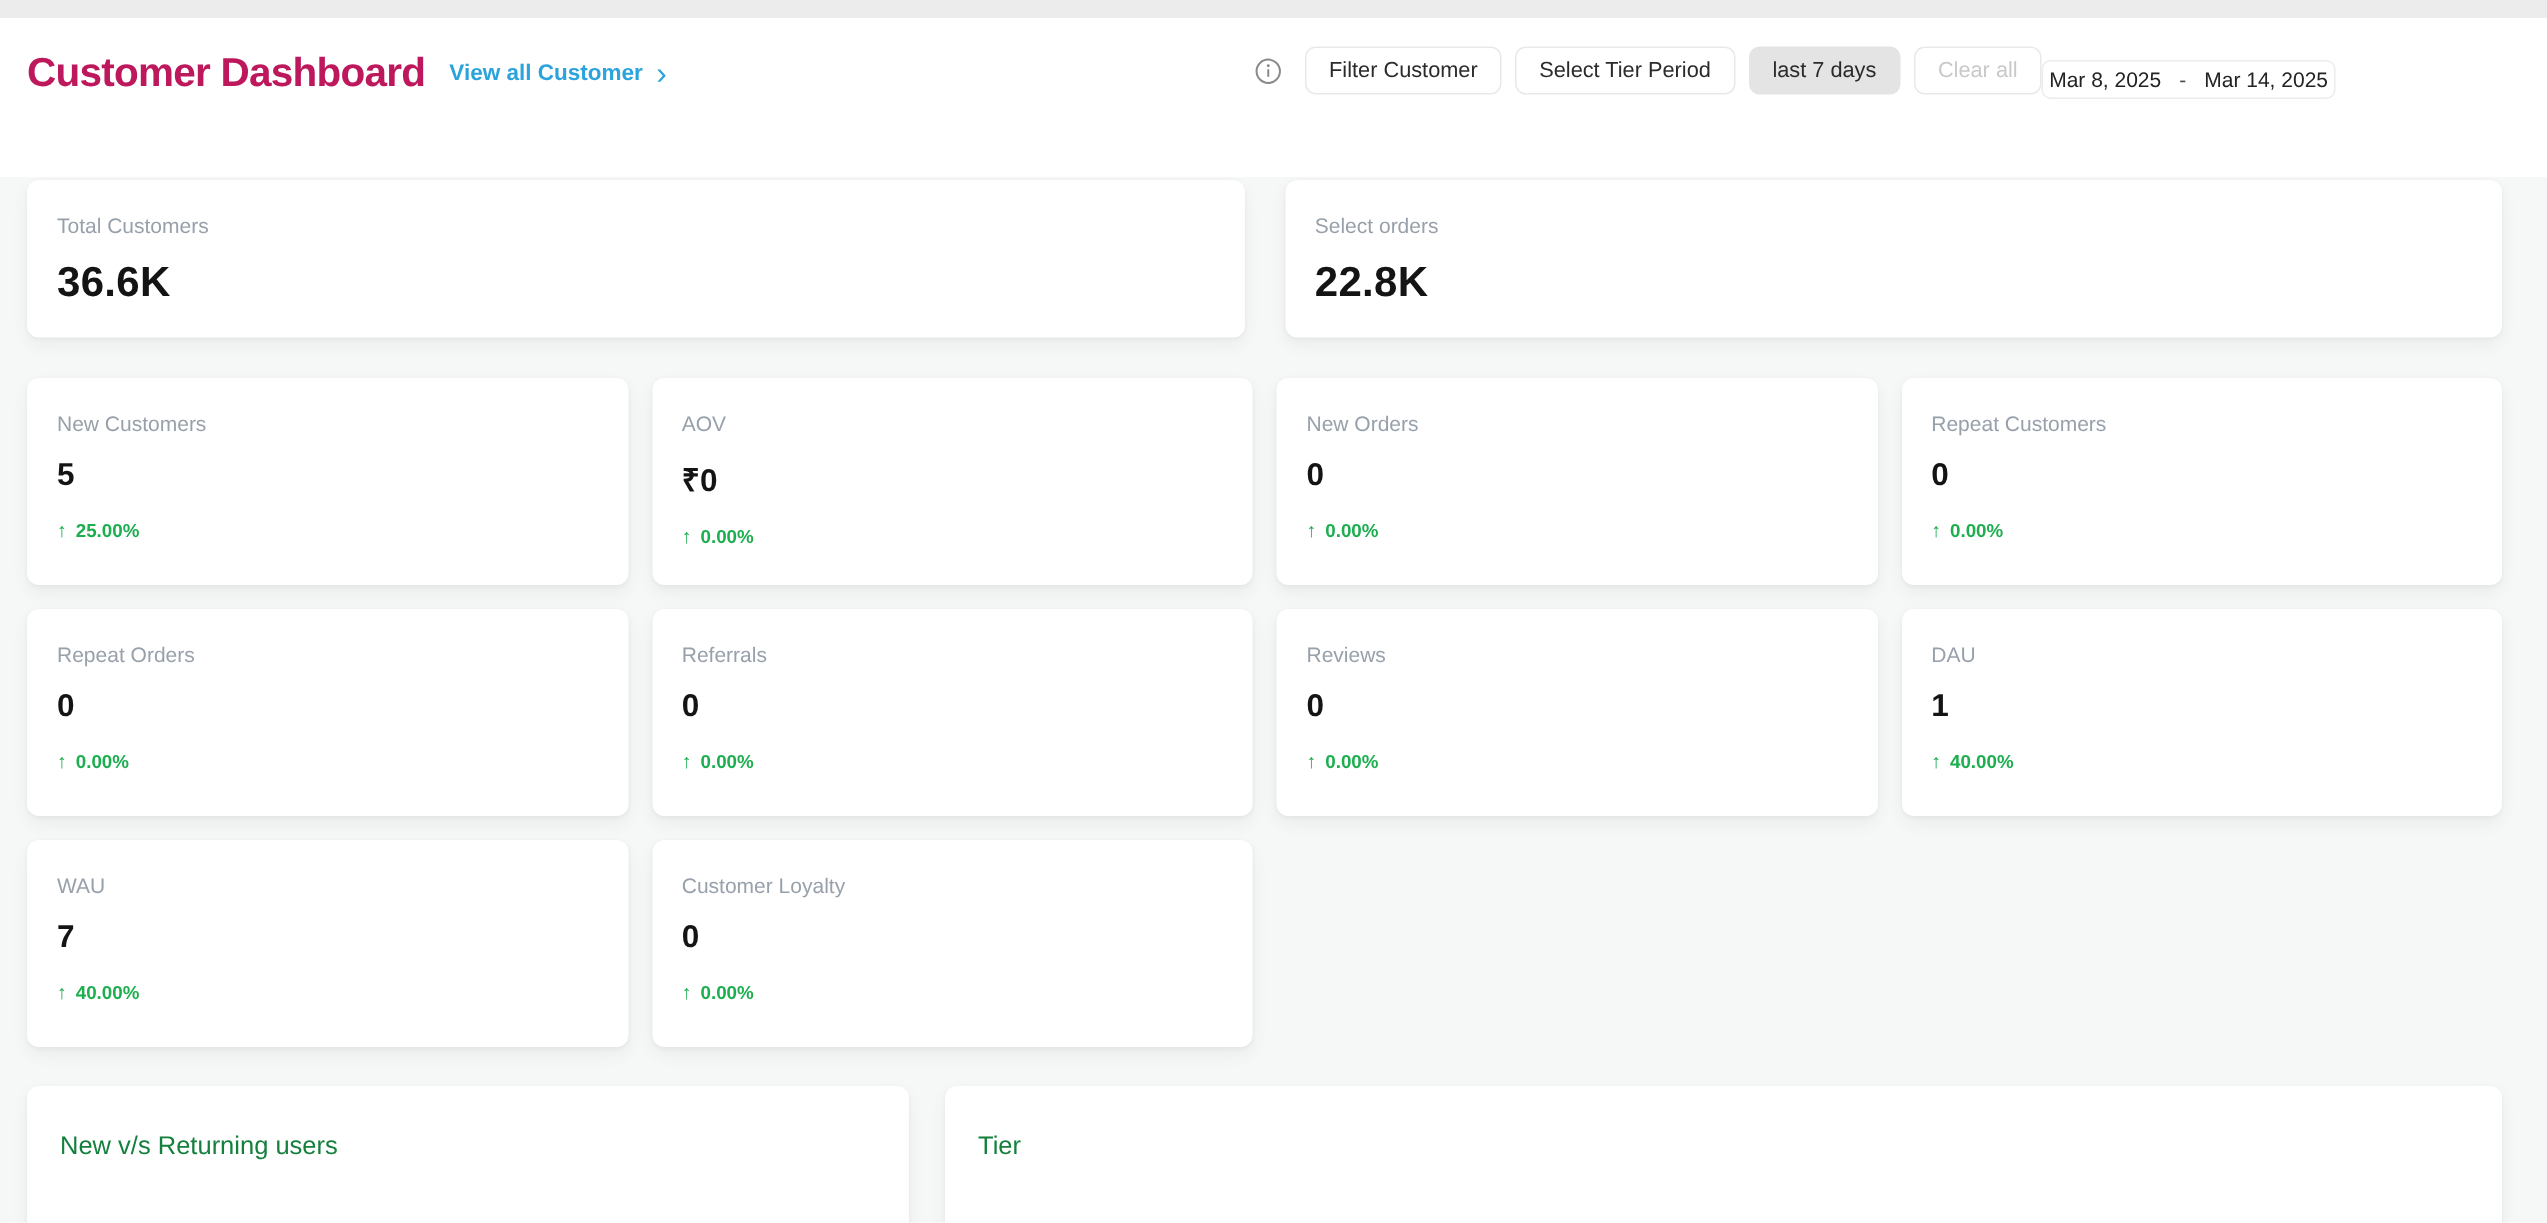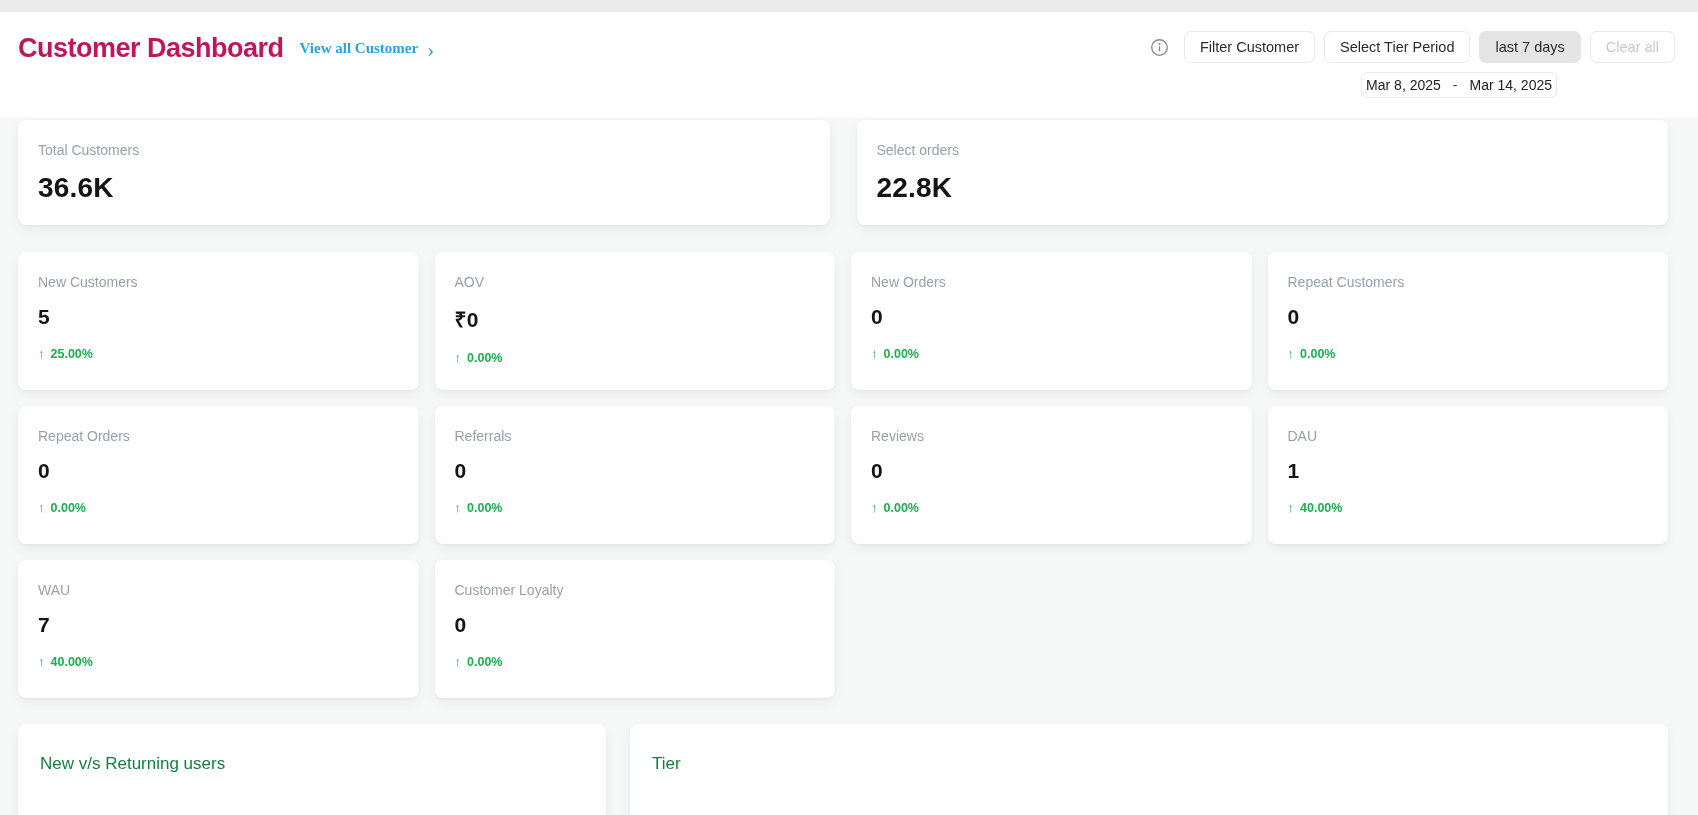--- a/index.html
+++ b/index.html
@@ -30,25 +30,24 @@
     display: inline-flex;
     align-items: flex-end;
     gap: 9px;
     margin-left: 16px;
     margin-top: 7px;
     color: #2BA3DC;
     font-size: 15px;
     font-weight: 700;
     cursor: pointer;
     text-decoration: none;
-    font-family: Liberation Serif, serif;
   }
   .view-all .chev { font-size: 21px; font-weight: 400; line-height: 14px; }
 
-  .header-right { display: flex; flex-direction: column; align-items: flex-end; }
+  .header-right { display: flex; flex-direction: row; align-items: flex-start; }
   .controls-row { display: flex; align-items: center; gap: 9px; }
   .info-wrap { display: inline-flex; align-items: center; margin-right: 6px; cursor: pointer; }
   .btn {
     height: 32px;
     padding: 0 15px;
     background: #ffffff;
     border: 1px solid #e9e9e9;
     border-radius: 7px;
     font-family: "Liberation Sans", sans-serif;
     font-size: 14.5px;

